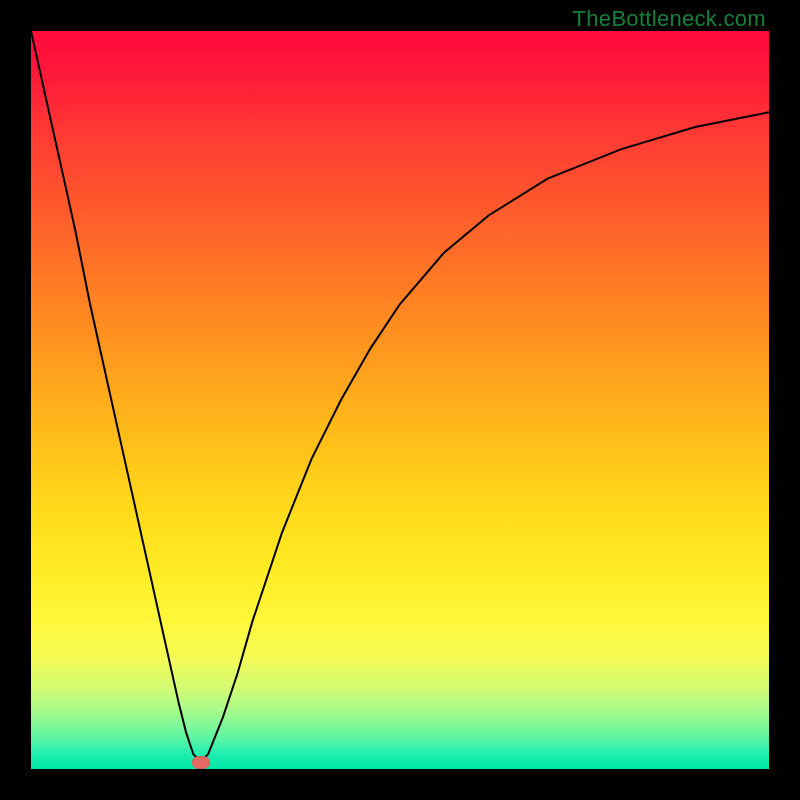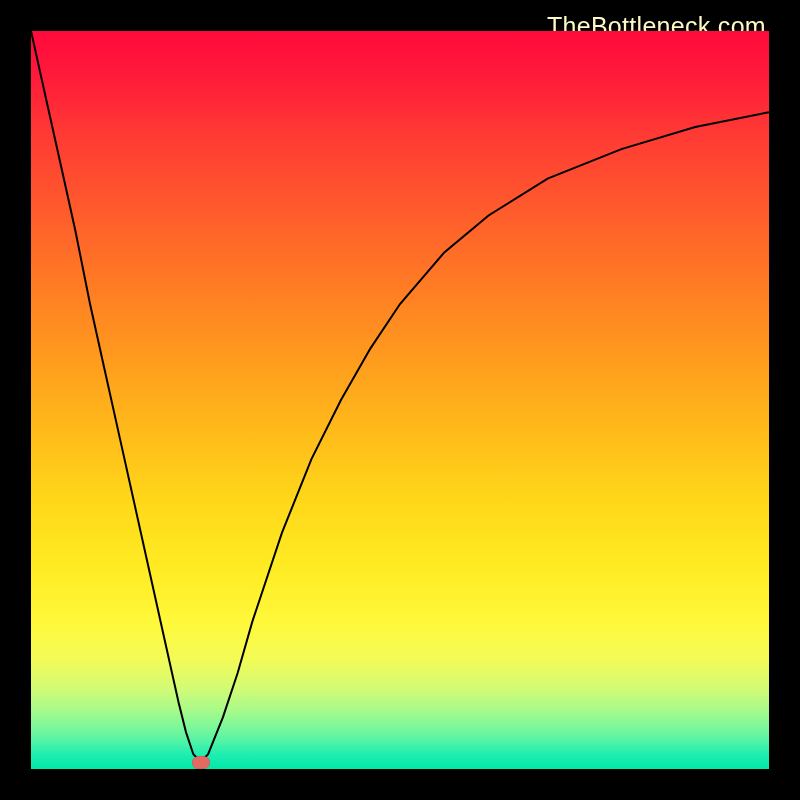--- a/index.html
+++ b/index.html
@@ -41,23 +41,23 @@
       #a8fa8a 92%,
       #7af79a 94.5%,
       #4cf3a8 96.5%,
       #1eeeb0 98%,
       #00e8a8 100%
     );
   }
   .watermark {
     position: absolute;
     right: 34px;
-    top: 12px;
-    color: #fef9c3;
-    font-size: 25px;
+    top: 6px;
+    color: #15803d;
+    font-size: 22px;
     font-weight: 500;
     letter-spacing: 0.3px;
     user-select: none;
   }
   svg.curve {
     position: absolute;
     left: 0;
     top: 0;
     width: 738px;
     height: 738px;

